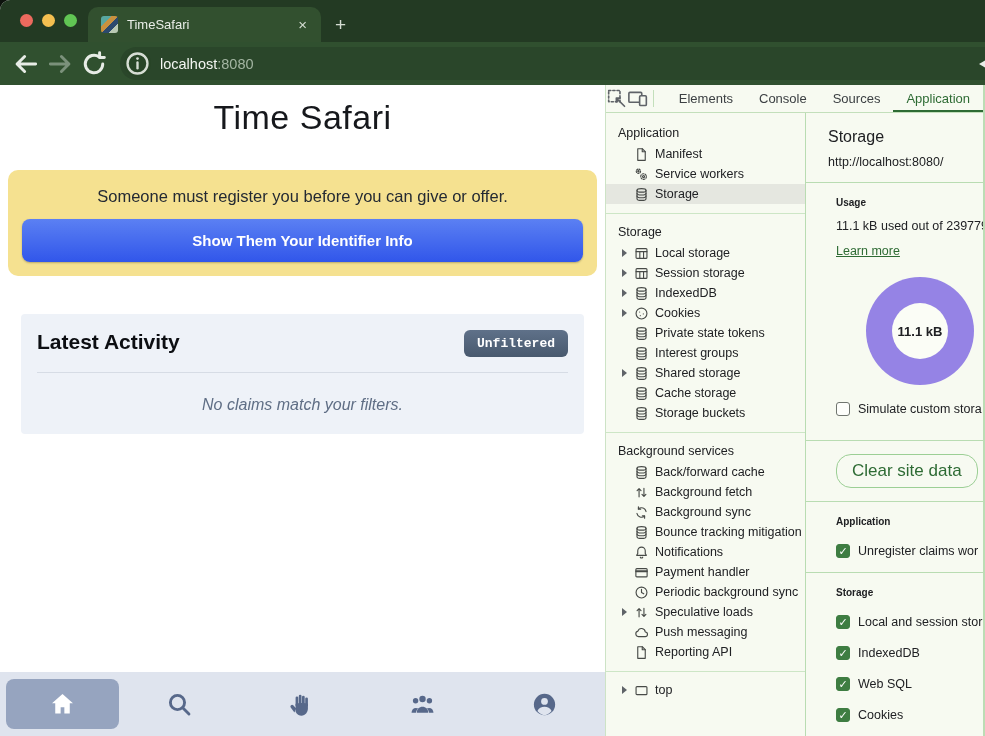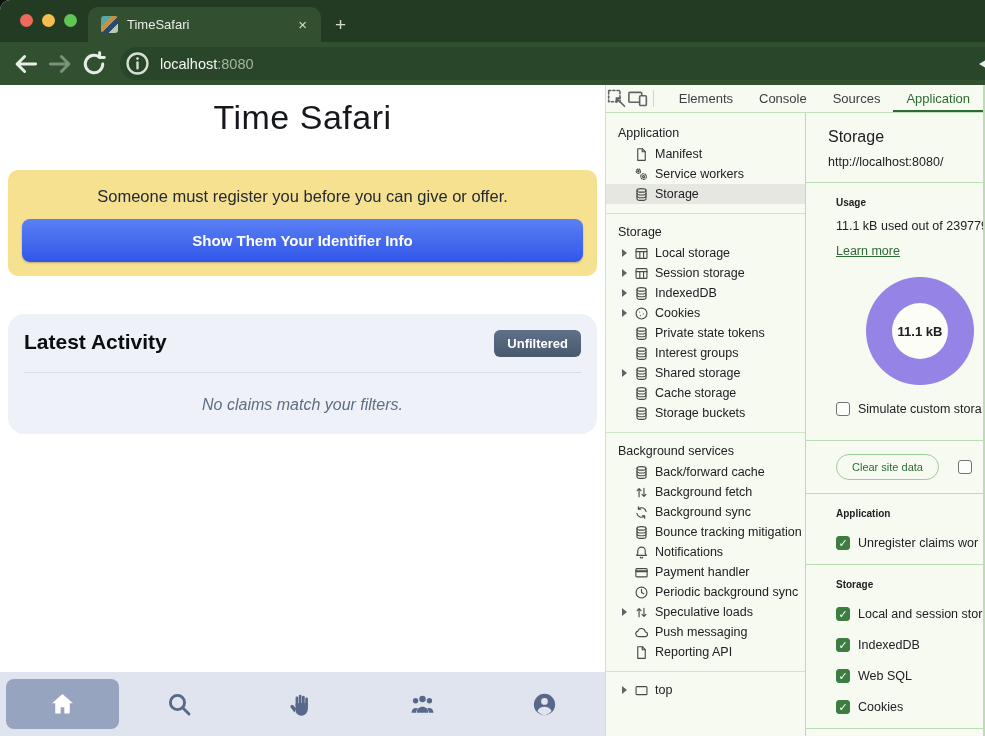--- a/index.html
+++ b/index.html
@@ -40,25 +40,25 @@
   .content { flex:1; display:flex; min-height:0; }
   .webpage { width:605px; flex:none; background:#fff; position:relative; overflow:hidden; }
 
   .page-title { text-align:center; font-size:34px; font-weight:400; color:#16181c;
                 letter-spacing:.5px; margin-top:13px; }
   .alert { margin:33px 8px 0; background:#f5e190; border-radius:10px; padding:17px 14px 14px; }
   .alert-msg { text-align:center; font-size:16.5px; color:#242a33; }
   .alert-btn { display:block; width:100%; margin-top:13px; height:43px; border:none; border-radius:8px;
                background:linear-gradient(#5b80f3,#3156ea); color:#fff; font-weight:bold;
                font-size:15px; font-family:inherit; box-shadow:0 1px 2px rgba(0,0,0,.25); }
-  .card { margin:38px 8px 0; background:#eef2f8; border-radius:16px; padding:16px 16px 20px; }
+  .card { margin:38px 21px 0; background:#eef2f8; border-radius:4px; padding:16px 16px 20px; }
   .card-head { display:flex; align-items:flex-start; justify-content:space-between; }
   .card-title { font-size:21px; font-weight:bold; color:#0c0e12; }
   .pill-btn { background:linear-gradient(#5f7189,#48596e); color:#fff; font-weight:bold;
-              font-size:13px; border:none; border-radius:6px; padding:6px 13px; font-family:Liberation Sans, sans-serif; }
+              font-size:13px; border:none; border-radius:6px; padding:6px 13px; font-family:Liberation Mono, monospace; }
   .card hr { border:none; border-top:1px solid #d6dce5; margin-top:15px; }
   .empty-msg { text-align:center; font-style:italic; color:#5f6e85; font-size:16px; margin-top:23px; }
 
   .bottom-nav { position:absolute; left:0; right:0; bottom:0; height:64px; background:#dfe4ee;
                 display:flex; align-items:center; }
   .nav-item { flex:1; display:flex; align-items:center; justify-content:center; height:64px;
               color:#57688a; }
   .nav-item svg { width:27px; height:27px; }
   .nav-item.active { flex:none; width:113px; height:50px; margin:0 0 0 6px; border-radius:8px;
                      background:#96a4bf; color:#fff; }
@@ -100,21 +100,21 @@
   .donut { width:108px; height:108px; border-radius:50%; margin:19px 0 0 30px;
            display:flex; align-items:center; justify-content:center; }
   .donut-hole { width:56px; height:56px; border-radius:50%; background:#fbfdf6; display:flex;
                 align-items:center; justify-content:center; font-weight:bold; font-size:13px; }
   .check-row { display:flex; align-items:center; gap:8px; margin-top:17px; }
   .cb { width:14px; height:14px; border:1.4px solid #70756f; border-radius:3px; flex:none;
         display:flex; align-items:center; justify-content:center; background:#fdfefb; }
   .cb.checked { background:#3e7d42; border-color:#3e7d42; color:#fff; font-size:11px; }
   .clear-row { display:flex; align-items:center; gap:19px; padding:13px 0 13px 30px; }
   .clear-btn { border:1px solid #9ccf95; background:transparent; color:#2e6b34; border-radius:15px;
-               padding:6px 15px; font-size:11px; font-family:inherit; }
+               padding:6px 15px; font-size:17px; font-family:inherit; }
   .clear-row .check-row { margin-top:0; }
 </style>
 </head>
 <body>
 
 <div class="window">
 
   <div class="tabbar">
     <div class="lights">
       <span class="light" style="background:#ec6a5e"></span>

